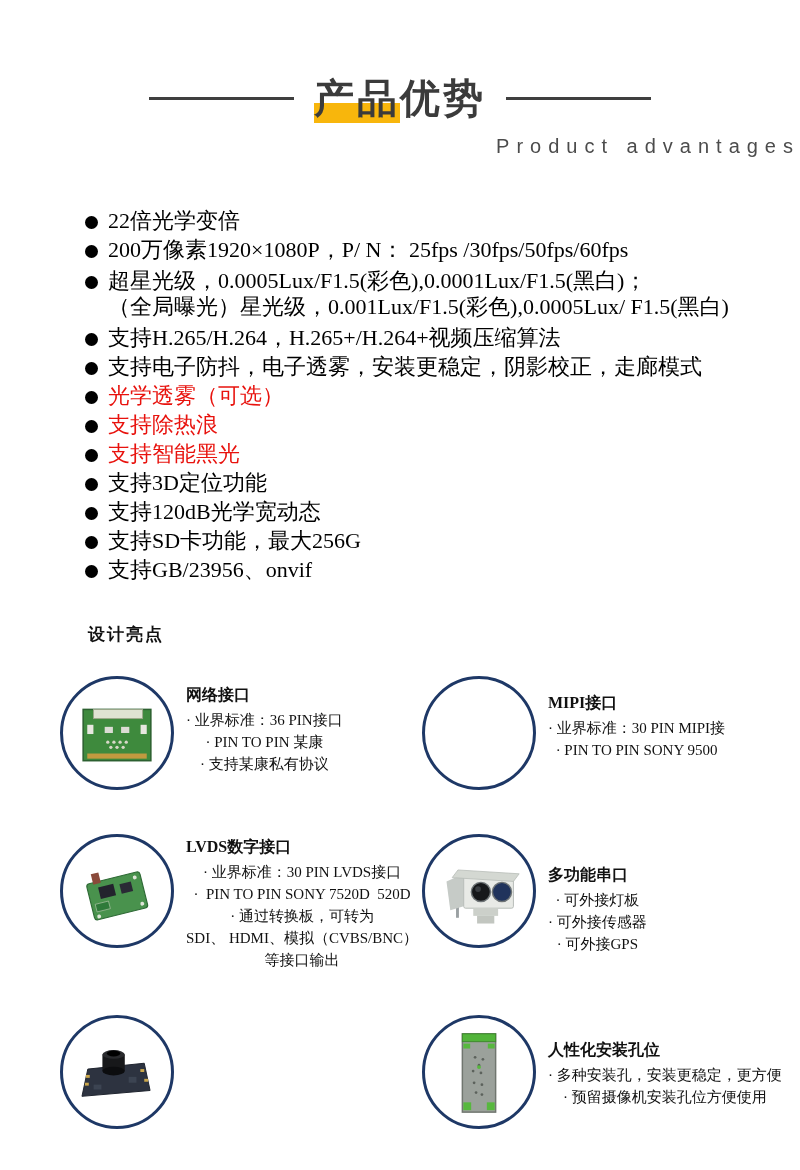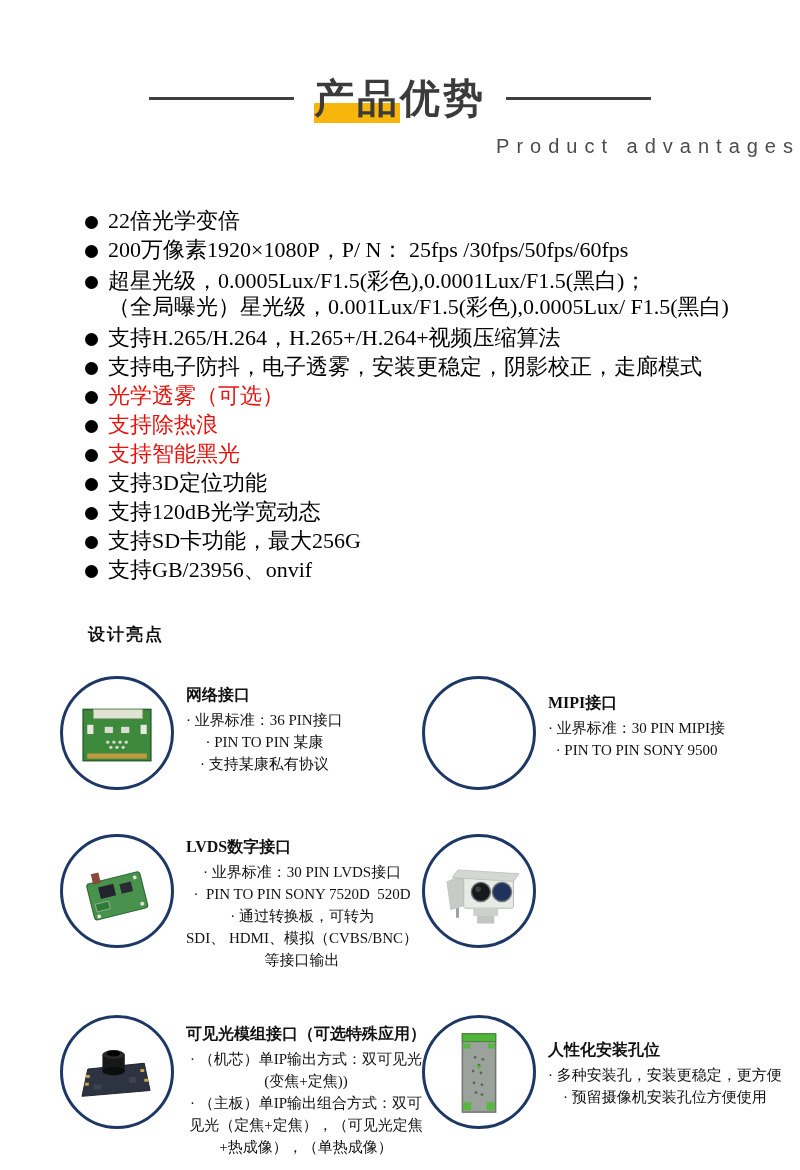--- a/index.html
+++ b/index.html
@@ -196,45 +196,43 @@
         <polygon points="24,24 88,28 82,36 18,32" fill="#d4d8d2" stroke="#b5bab6" stroke-width="0.8"></polygon>
         <circle cx="48" cy="47" r="10" fill="#16181a"></circle>
         <circle cx="48" cy="47" r="10" fill="none" stroke="#6e7476" stroke-width="1.5"></circle>
         <circle cx="70" cy="47" r="10" fill="#20335c"></circle>
         <circle cx="70" cy="47" r="10" fill="none" stroke="#6e7476" stroke-width="1.5"></circle>
         <circle cx="45" cy="44" r="3" fill="#3a3e42"></circle>
         <rect x="40" y="64" width="26" height="8" fill="#ccd0ca"></rect>
         <rect x="44" y="72" width="18" height="8" fill="#c2c6c0"></rect>
       </svg>
     </div>
+    <div class="item-text pt3">
+      <div class="item-title">多功能串口</div>
+      <div class="item-point">· 可外接灯板</div>
+      <div class="item-point">· 可外接传感器</div>
+      <div class="item-point">· 可外接GPS</div>
+    </div>
   </div>
 
   <div class="design-item">
     <div class="circle">
       <svg width="82" height="72" viewBox="0 0 84 74">
         <polygon points="12,34 70,28 76,56 6,62" fill="#2d3340" stroke="#1d222c" stroke-width="1"></polygon>
         <rect x="10" y="40" width="4" height="3" fill="#caa64a"></rect>
         <rect x="9" y="48" width="4" height="3" fill="#caa64a"></rect>
         <rect x="66" y="34" width="4" height="3" fill="#caa64a"></rect>
         <rect x="70" y="44" width="4" height="3" fill="#caa64a"></rect>
         <rect x="27" y="19" width="23" height="17" fill="#17181a"></rect>
         <ellipse cx="38.5" cy="19" rx="11.5" ry="4.5" fill="#2a2b2e"></ellipse>
         <ellipse cx="38.5" cy="18" rx="7" ry="3" fill="#000"></ellipse>
         <ellipse cx="38.5" cy="36" rx="11.5" ry="4.5" fill="#0c0d0f"></ellipse>
         <rect x="54" y="42" width="8" height="6" fill="#3c4452"></rect>
         <rect x="18" y="50" width="8" height="5" fill="#3c4452"></rect>
       </svg>
-    </div>
-    <div class="item-text pt4">
-      <div class="item-title">可见光模组接口（可选特殊应用）</div>
-      <div class="item-point">· （机芯）单IP输出方式：双可见光</div>
-      <div class="item-point">(变焦+定焦))</div>
-      <div class="item-point">· （主板）单IP输出组合方式：双可</div>
-      <div class="item-point">见光（定焦+定焦），（可见光定焦</div>
-      <div class="item-point">+热成像），（单热成像）</div>
     </div>
   </div>
 
   <div class="design-item">
     <div class="circle">
       <svg width="52" height="92" viewBox="0 0 52 94">
         <rect x="9" y="8" width="34" height="80" fill="#9ba19b" stroke="#70766f" stroke-width="1.5"></rect>
         <rect x="9" y="8" width="34" height="8" fill="#52b43a" stroke="#3e8a2c" stroke-width="1"></rect>
         <rect x="10" y="18" width="7" height="5" fill="#57b83e"></rect>
         <rect x="35" y="18" width="7" height="5" fill="#57b83e"></rect>

